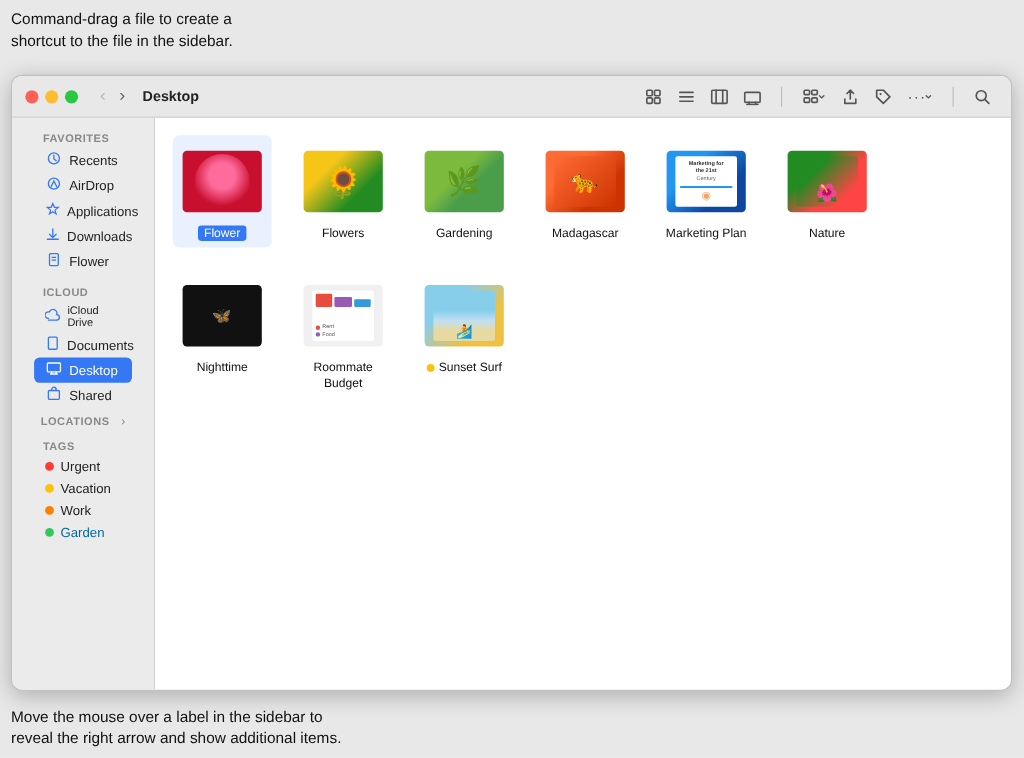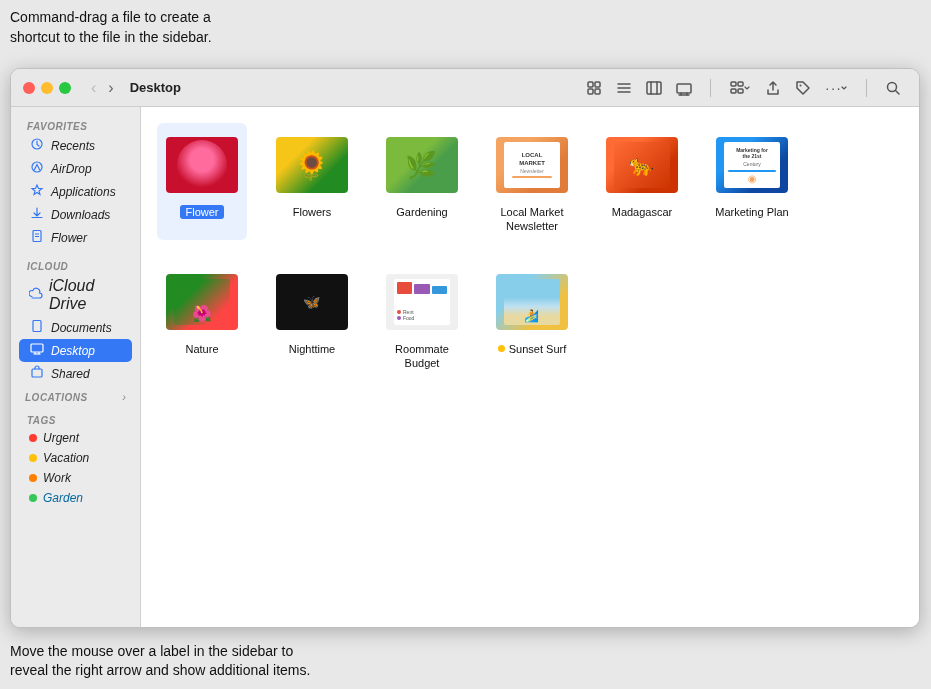--- a/index.html
+++ b/index.html
@@ -131,24 +131,23 @@
       flex: 1;
       overflow: hidden;
     }
 
     .sidebar {
       width: 130px;
       background: #ebebeb;
       border-right: 1px solid #d0d0d0;
       display: flex;
       flex-direction: column;
-      padding: 8px 4px;
+      padding: 8px 16px;
       overflow-y: auto;
       flex-shrink: 0;
-      font-style: italic;
     }
 
     .sidebar-section-label {
       font-size: 10px;
       font-weight: 700;
       color: #888;
       padding: 6px 12px 2px 12px;
       letter-spacing: 0.5px;
       text-transform: uppercase;
     }
@@ -490,21 +489,21 @@
       </div>
 
       <div class="sidebar-section-label" style="margin-top:6px;">iCloud</div>
 
       <div class="sidebar-item">
         <span class="sidebar-icon">
           <svg width="14" height="14" viewBox="0 0 14 14" fill="none">
             <path d="M3 9.5a3 3 0 010-6c.3 0 .6.04.88.12A3.5 3.5 0 0110.5 6a2.5 2.5 0 010 5H3" stroke="#3478f6" stroke-width="1.2" stroke-linecap="round"></path>
           </svg>
         </span>
-        <span style="font-size:16px;color:#222;">iCloud Drive</span>
+        <span style="font-size:10px;color:#222;">iCloud Drive</span>
       </div>
 
       <div class="sidebar-item">
         <span class="sidebar-icon">
           <svg width="14" height="14" viewBox="0 0 14 14" fill="none">
             <rect x="3" y="1.5" width="8" height="11" rx="1" stroke="#3478f6" stroke-width="1.2"></rect>
           </svg>
         </span>
         <span style="font-size:12px;color:#222;">Documents</span>
       </div>
@@ -587,34 +586,20 @@
             <div class="file-thumbnail thumb-gardening" style="display:flex;align-items:center;justify-content:center;">
               <span style="font-size:26px;">🌿</span>
             </div>
           </div>
           <div class="file-label-row">
             <span class="file-name">Gardening</span>
           </div>
         </div>
 
 
-        <div class="file-item">
-          <div class="file-icon-wrapper">
-            <div class="file-thumbnail thumb-localmarket" style="display:flex;flex-direction:column;align-items:center;justify-content:center;padding:3px;">
-              <div style="background:white;width:56px;height:46px;border-radius:2px;display:flex;flex-direction:column;align-items:center;justify-content:center;padding:3px;">
-                <div style="font-size:6px;color:#333;font-weight:bold;text-align:center;line-height:1.3;">LOCAL<br>MARKET</div>
-                <div style="font-size:5px;color:#888;text-align:center;">Newsletter</div>
-                <div style="width:40px;height:2px;background:#f4a460;margin-top:2px;border-radius:1px;"></div>
-              </div>
-            </div>
-          </div>
-          <div class="file-label-row">
-            <span class="file-name" style="text-align:center;">Local Market Newsletter</span>
-          </div>
-        </div>
 
         <div class="file-item">
           <div class="file-icon-wrapper">
             <div class="file-thumbnail thumb-madagascar" style="display:flex;align-items:center;justify-content:center;">
               <div style="width:56px;height:46px;background:linear-gradient(135deg,#ff6b35 0%,#cc3300 100%);border-radius:2px;display:flex;align-items:center;justify-content:center;">
                 <span style="font-size:20px;">🐆</span>
               </div>
             </div>
           </div>
           <div class="file-label-row">

